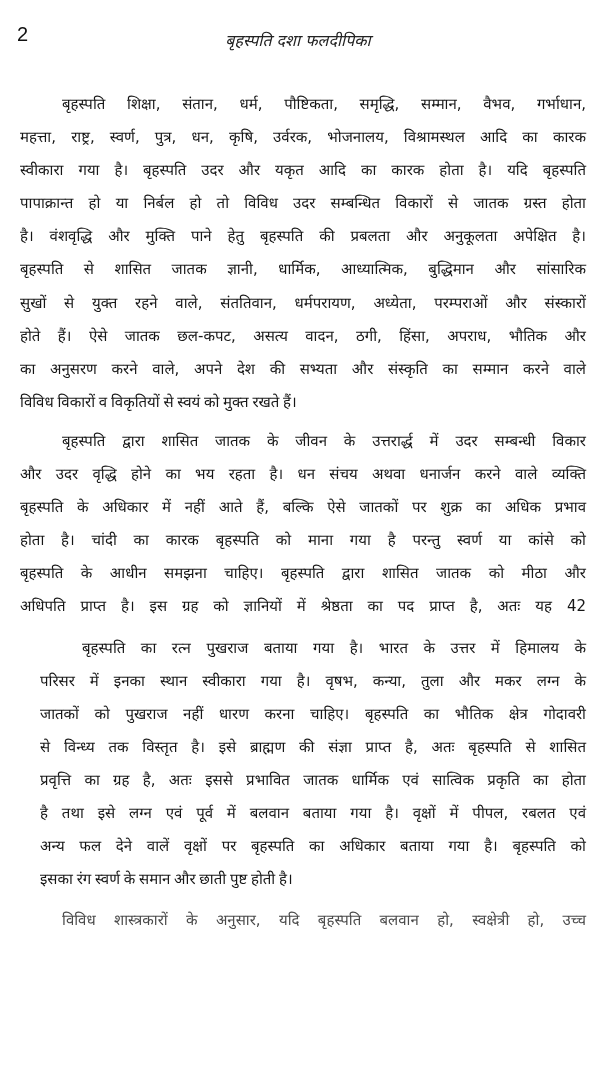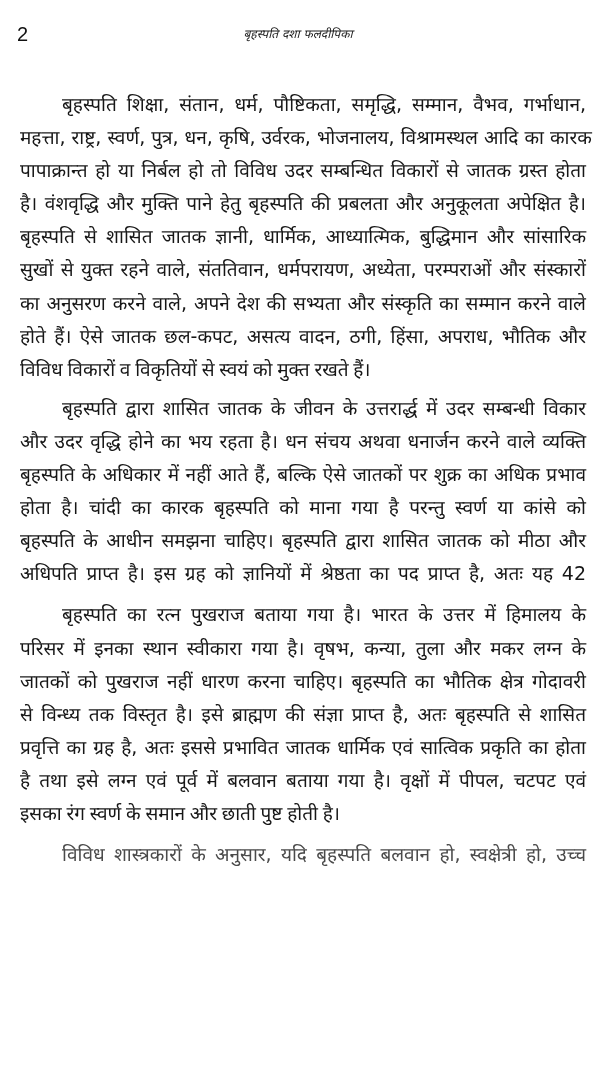--- a/index.html
+++ b/index.html
@@ -28,96 +28,98 @@
       top: 0;
       font-family: "Liberation Sans", "DejaVu Sans", sans-serif;
       font-size: 20px;
       line-height: 24px;
       color: #111;
     }
     .running-title {
       position: absolute;
       left: 0;
       width: 596px;
-      top: 1px;
+      top: 8px;
       text-align: center;
-      font-size: 12px;
+      font-size: 16px;
       font-style: italic;
       line-height: 22px;
       color: #222;
     }
     .body-text {
       position: absolute;
       top: 88px;
       left: 20px;
       width: 566px;
     }
     .para {
       margin: 0 0 6px 0;
     }
     .line {
       display: block;
-      font-size: 19px;
+      font-size: 15px;
       line-height: 33.1px;
       height: 33.1px;
       white-space: nowrap;
       text-align: justify;
       text-align-last: justify;
       color: #161616;
     }
     .line.first {
       padding-left: 42px;
     }
     .line.last {
       text-align-last: left;
       font-family: Liberation Serif, serif;
     }
     .para.p2 { margin-top: 2px; }
-    .para.p3 { margin-top: 8px; }
+    .para.p3 { margin-top: 8px; margin-left: 20px; }
     .para.p4 { margin-top: 8px; }
     .faded2 .line { color: #4a4a4a; }
   </style>
 </head>
 <body>
 
 <div class="page-header">
   <span class="page-number">2</span>
   <span class="running-title">बृहस्पति दशा फलदीपिका</span>
 </div>
 
 <div class="body-text">
 
   <div class="para p1">
     <span class="line first">बृहस्पति शिक्षा, संतान, धर्म, पौष्टिकता, समृद्धि, सम्मान, वैभव, गर्भाधान,</span>
     <span class="line">महत्ता, राष्ट्र, स्वर्ण, पुत्र, धन, कृषि, उर्वरक, भोजनालय, विश्रामस्थल आदि का कारक</span>
+    <span class="line">स्वीकारा गया है। बृहस्पति उदर और यकृत आदि का कारक होता है। यदि बृहस्पति</span>
     <span class="line">पापाक्रान्त हो या निर्बल हो तो विविध उदर सम्बन्धित विकारों से जातक ग्रस्त होता</span>
     <span class="line">है। वंशवृद्धि और मुक्ति पाने हेतु बृहस्पति की प्रबलता और अनुकूलता अपेक्षित है।</span>
     <span class="line">बृहस्पति से शासित जातक ज्ञानी, धार्मिक, आध्यात्मिक, बुद्धिमान और सांसारिक</span>
     <span class="line">सुखों से युक्त रहने वाले, संततिवान, धर्मपरायण, अध्येता, परम्पराओं और संस्कारों</span>
+    <span class="line">होते हैं। ऐसे जातक छल-कपट, असत्य वादन, ठगी, हिंसा, अपराध, भौतिक और</span>
     <span class="line">का अनुसरण करने वाले, अपने देश की सभ्यता और संस्कृति का सम्मान करने वाले</span>
-    <span class="line">होते हैं। ऐसे जातक छल-कपट, असत्य वादन, ठगी, हिंसा, अपराध, भौतिक और</span>
     <span class="line last">विविध विकारों व विकृतियों से स्वयं को मुक्त रखते हैं।</span>
   </div>
 
   <div class="para p2">
     <span class="line first">बृहस्पति द्वारा शासित जातक के जीवन के उत्तरार्द्ध में उदर सम्बन्धी विकार</span>
     <span class="line">और उदर वृद्धि होने का भय रहता है। धन संचय अथवा धनार्जन करने वाले व्यक्ति</span>
     <span class="line">बृहस्पति के अधिकार में नहीं आते हैं, बल्कि ऐसे जातकों पर शुक्र का अधिक प्रभाव</span>
     <span class="line">होता है। चांदी का कारक बृहस्पति को माना गया है परन्तु स्वर्ण या कांसे को</span>
     <span class="line">बृहस्पति के आधीन समझना चाहिए। बृहस्पति द्वारा शासित जातक को मीठा और</span>
     <span class="line">अधिपति प्राप्त है। इस ग्रह को ज्ञानियों में श्रेष्ठता का पद प्राप्त है, अतः यह 42</span>
   </div>
 
   <div class="para p3">
     <span class="line first">बृहस्पति का रत्न पुखराज बताया गया है। भारत के उत्तर में हिमालय के</span>
     <span class="line">परिसर में इनका स्थान स्वीकारा गया है। वृषभ, कन्या, तुला और मकर लग्न के</span>
     <span class="line">जातकों को पुखराज नहीं धारण करना चाहिए। बृहस्पति का भौतिक क्षेत्र गोदावरी</span>
     <span class="line">से विन्ध्य तक विस्तृत है। इसे ब्राह्मण की संज्ञा प्राप्त है, अतः बृहस्पति से शासित</span>
     <span class="line">प्रवृत्ति का ग्रह है, अतः इससे प्रभावित जातक धार्मिक एवं सात्विक प्रकृति का होता</span>
-    <span class="line">है तथा इसे लग्न एवं पूर्व में बलवान बताया गया है। वृक्षों में पीपल, चटपट एवं</span>
+    <span class="line">है तथा इसे लग्न एवं पूर्व में बलवान बताया गया है। वृक्षों में पीपल, रबलत एवं</span>
+    <span class="line">अन्य फल देने वालें वृक्षों पर बृहस्पति का अधिकार बताया गया है। बृहस्पति को</span>
     <span class="line last">इसका रंग स्वर्ण के समान और छाती पुष्ट होती है।</span>
   </div>
 
   <div class="para p4 faded2">
     <span class="line first">विविध शास्त्रकारों के अनुसार, यदि बृहस्पति बलवान हो, स्वक्षेत्री हो, उच्च</span>
 
   </div>
 
 </div>
 

